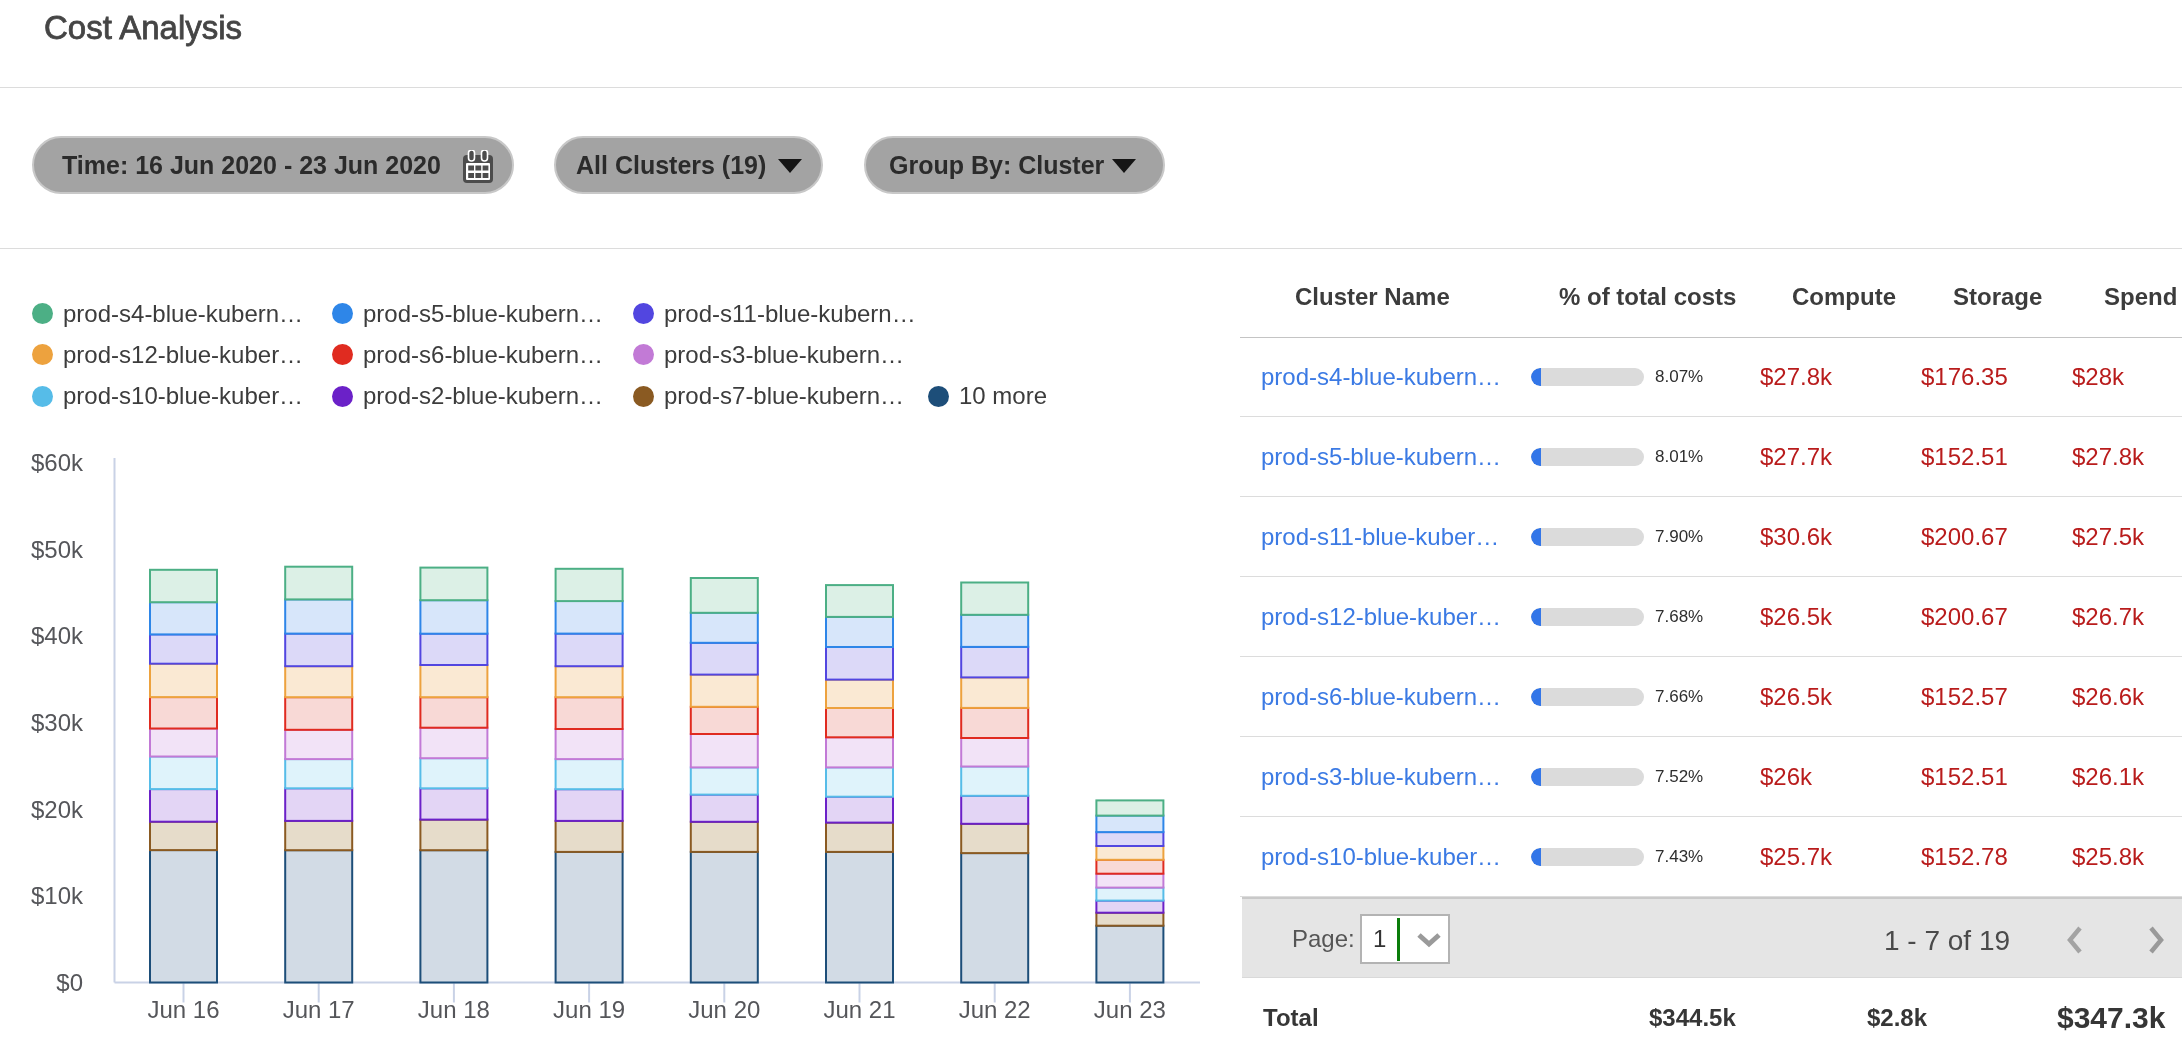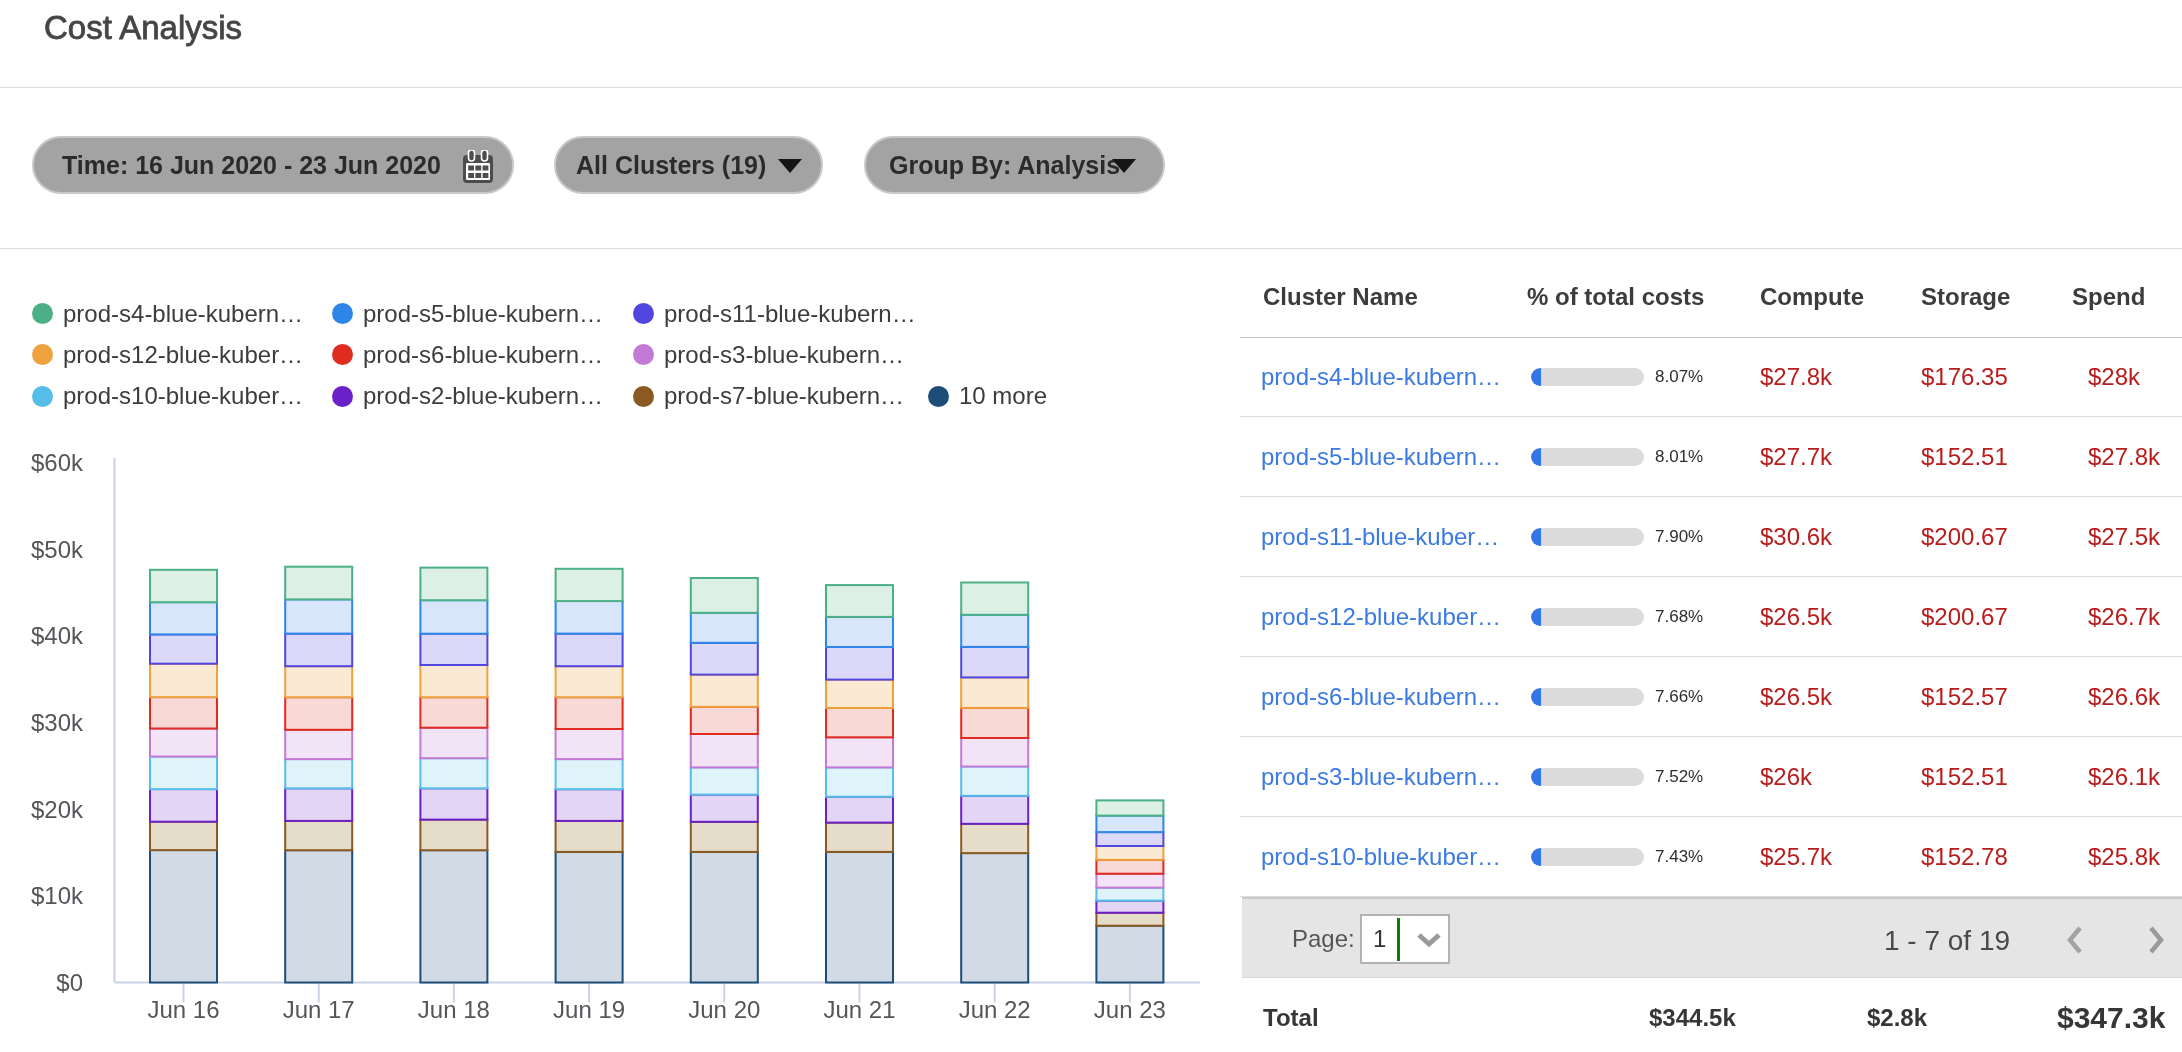--- a/index.html
+++ b/index.html
@@ -12,31 +12,31 @@
 .pill span { position:absolute; top:50%; transform:translateY(-50%); white-space:nowrap; }
 .caret { position:absolute; top:50%; margin-top:-6px; width:0; height:0;
   border-left:12px solid transparent; border-right:12px solid transparent;
   border-top:14px solid #151515; }
 .ldot { position:absolute; width:21px; height:21px; border-radius:50%; }
 .ltxt { position:absolute; font-size:24px; color:#3c3c3c; line-height:30px; white-space:nowrap; }
 .ax { font-size:24px; fill:#55565a; }
 .axline { stroke:#c9d2e6; stroke-width:2; }
 
 .table { position:absolute; left:1240px; top:250px; width:942px; height:802px; }
-.th { position:absolute; top:33px; font-weight:bold; font-size:24px; color:#3c3c3c; white-space:nowrap; }
+.th { position:absolute; top:33px; font-weight:bold; font-size:24px; color:#3c3c3c; white-space:nowrap;margin-left:32px; }
 .hborder { position:absolute; top:87px; left:0; width:942px; height:1px; background:#c4c4c4; }
 .trow { position:absolute; left:0; width:942px; height:80px; border-bottom:1px solid #dcdcdc; }
 .trow span { position:absolute; top:50%; transform:translateY(-50%); white-space:nowrap; }
 .lnk { left:21px; font-size:24px; color:#3b7ae4; }
 .track { left:291px; width:113px; height:18px; border-radius:9px; background:#dbdbdb; overflow:hidden; }
 .fill { position:absolute; left:0; top:0; width:10px; height:18px; background:#3376E8;
   border-radius:9px 0 0 9px; }
 .pct { left:415px; font-size:17px; color:#2e2e2e; }
 .val { font-size:24px; color:#b91c1c; }
-.c1 { left:520px; } .c2 { left:681px; } .c3 { left:832px;margin-left:16px; }
+.c1 { left:520px; } .c2 { left:681px; } .c3 { left:832px; }
 .pag { position:absolute; left:2px; top:647px; width:942px; height:81px; background:#e5e5e5;
   border-top:2px solid #c9c9c9; border-bottom:1px solid #d9d9d9; }
 .pag * { position:absolute; }
 .total { position:absolute; left:0; top:731px; width:942px; height:74px; }
 .total span { position:absolute; top:50%; transform:translateY(-50%); white-space:nowrap; }
 </style></head>
 <body>
 <div class="title">Cost Analysis</div>
 <div class="hr" style="top:87px"></div>
 <div class="hr" style="top:248px"></div>
@@ -54,21 +54,21 @@
     <rect x="6.2" y="23" width="5.8" height="5" fill="#4c4c4c"></rect>
     <rect x="13.4" y="23" width="5.8" height="5" fill="#4c4c4c"></rect>
     <rect x="20.6" y="23" width="5.8" height="5" fill="#4c4c4c"></rect>
   </svg>
 </div>
 <div class="pill" style="left:554px; width:269px;">
   <span style="left:20px">All Clusters (19)</span>
   <div class="caret" style="left:222px"></div>
 </div>
 <div class="pill" style="left:864px; width:301px;">
-  <span style="left:23px">Group By: Analysis</span>
+  <span style="left:23px">Group By: Cluster</span>
   <div class="caret" style="left:246px"></div>
 </div>
 
 <div class="ldot" style="left:31.5px;top:303.0px;background:#4CAF85"></div>
 <div class="ltxt" style="left:63px;top:298.5px">prod-s4-blue-kubern…</div>
 <div class="ldot" style="left:331.5px;top:303.0px;background:#2E86E8"></div>
 <div class="ltxt" style="left:363px;top:298.5px">prod-s5-blue-kubern…</div>
 <div class="ldot" style="left:632.5px;top:303.0px;background:#5246E0"></div>
 <div class="ltxt" style="left:664px;top:298.5px">prod-s11-blue-kubern…</div>
 <div class="ldot" style="left:31.5px;top:344.3px;background:#EDA23E"></div>

